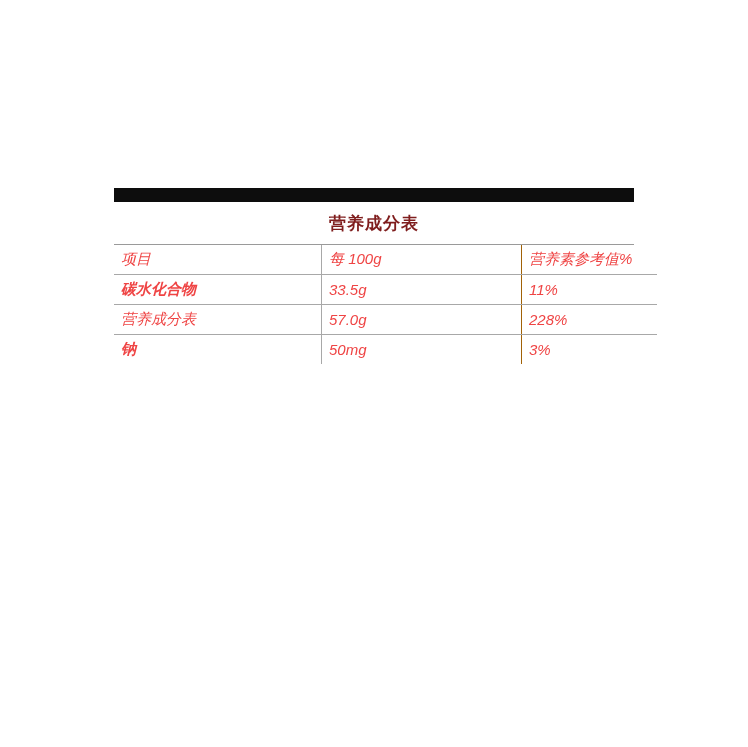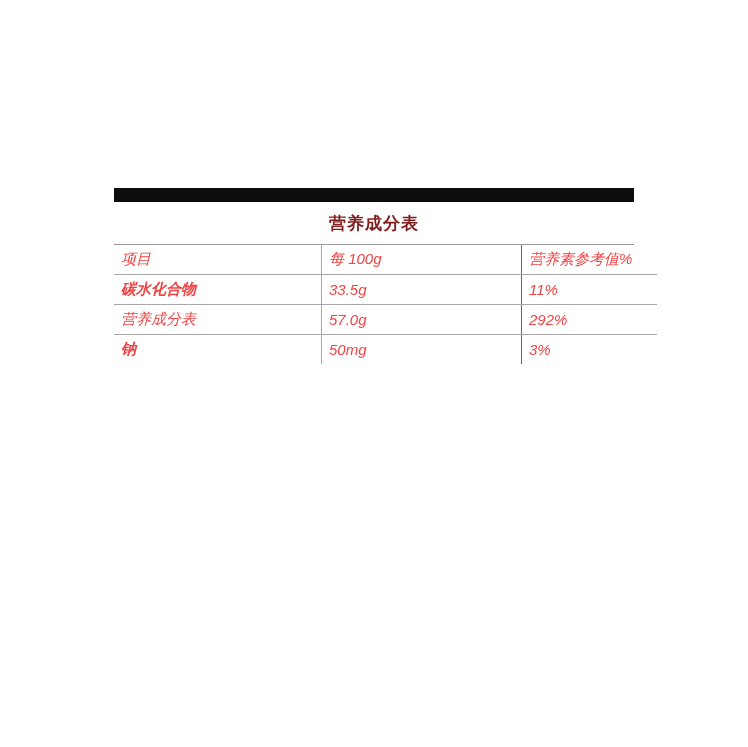--- a/index.html
+++ b/index.html
@@ -100,21 +100,21 @@
 
       <tr>
         <td class="col-item bold-label">碳水化合物</td>
         <td class="col-per">33.5g</td>
         <td class="col-nrv">11%</td>
       </tr>
 
       <tr>
         <td class="col-item">营养成分表</td>
         <td class="col-per">57.0g</td>
-        <td class="col-nrv">292%</td>
+        <td class="col-nrv">228%</td>
       </tr>
 
       <tr>
         <td class="col-item bold-label">钠</td>
         <td class="col-per">50mg</td>
         <td class="col-nrv">3%</td>
       </tr>
     </tbody>
   </table>
 

